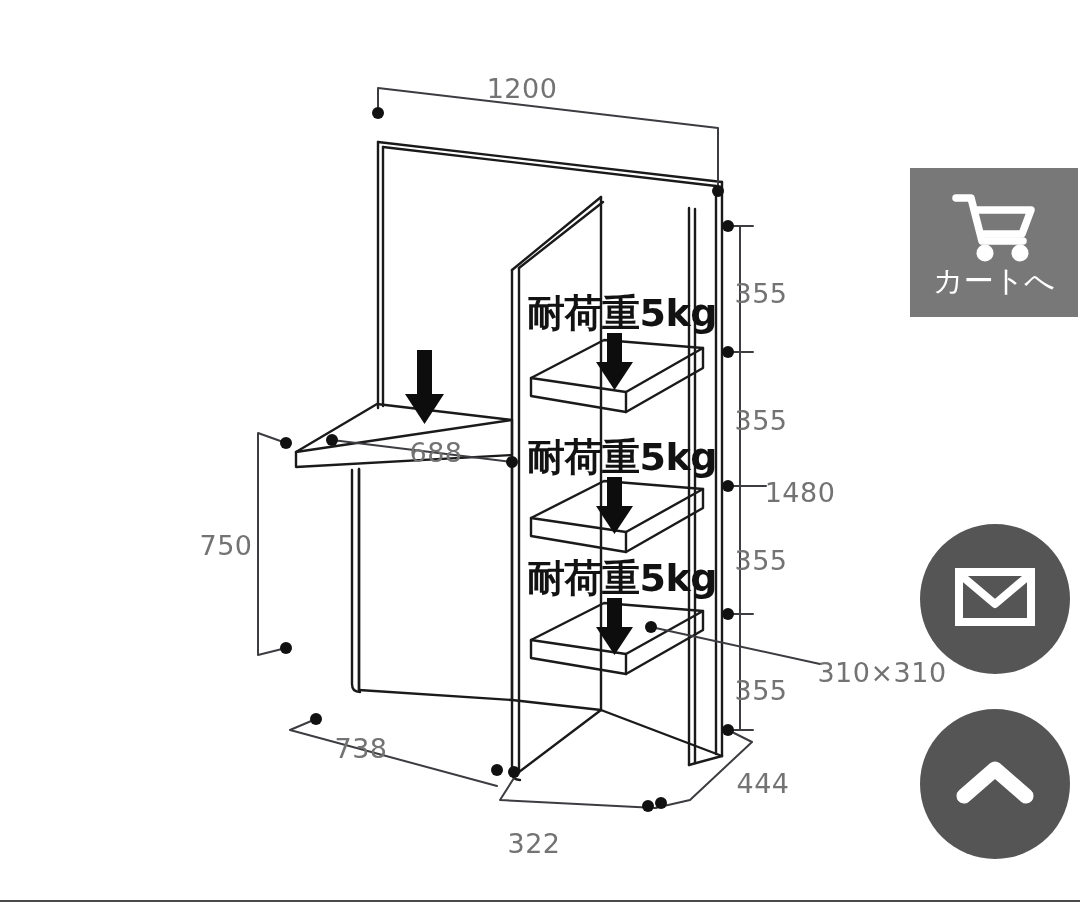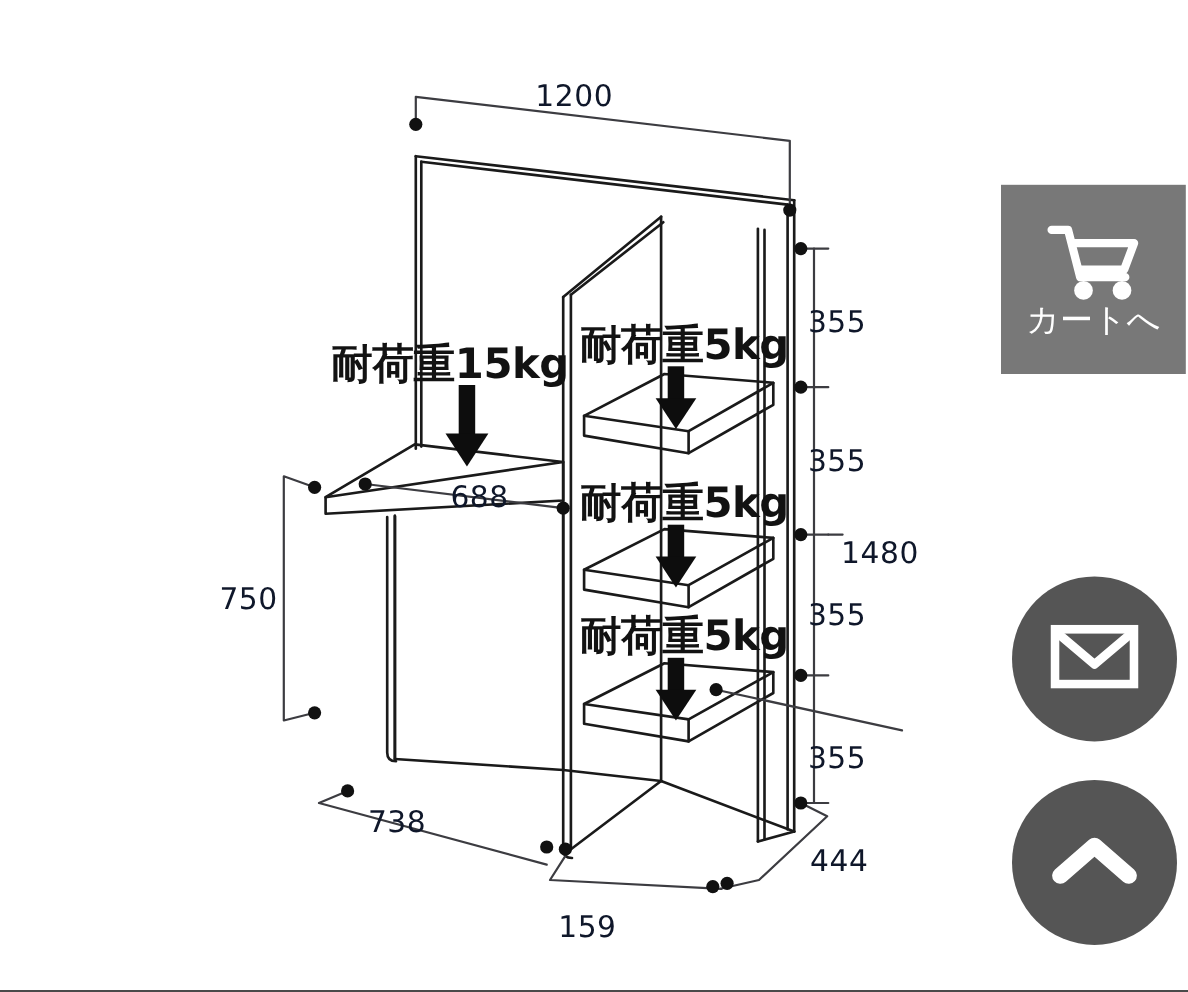--- a/index.html
+++ b/index.html
@@ -33,21 +33,21 @@
     right: 0px;
     top: 0px;
     width: 180px;
     height: 902px;
   }
   .cart-button {
     position: absolute;
     left: 10px;
     top: 168px;
     width: 168px;
-    height: 172px;
+    height: 149px;
     background: #787878;
     display: flex;
     flex-direction: column;
     align-items: center;
     justify-content: center;
     cursor: pointer;
     user-select: none;
   }
   .cart-button .cart-icon-wrap {
     width: 86px;
@@ -76,21 +76,21 @@
     cursor: pointer;
   }
   #mail-button { top: 524px; }
   #top-button  { top: 709px; }
 
   
   .dim-text {
     position: absolute;
     font-family: "DejaVu Sans", "Liberation Sans", sans-serif;
     font-size: 27px;
-    color: #0f172a;
+    color: #737373;
     white-space: nowrap;
     letter-spacing: 0.5px;
   }
   .load-text {
     position: absolute;
     font-family: "DejaVu Sans", "Liberation Sans", sans-serif;
     font-size: 38px;
     font-weight: 700;
     color: #121212;
     white-space: nowrap;
@@ -239,34 +239,34 @@
   <div class="dim-text" style="left:522px; top:88px;  transform:translate(-50%,-50%);">1200</div>
 
   <div class="dim-text" style="left:436px; top:452px; transform:translate(-50%,-50%);">688</div>
 
   <div class="dim-text" style="left:226px; top:545px; transform:translate(-50%,-50%);">750</div>
 
   <div class="dim-text" style="left:761px; top:293px; transform:translate(-50%,-50%);">355</div>
 
   <div class="dim-text" style="left:761px; top:420px; transform:translate(-50%,-50%);">355</div>
 
-  <div class="dim-text" style="left:800px; top:503px; transform:translate(-50%,-50%);">1480</div>
+  <div class="dim-text" style="left:800px; top:492px; transform:translate(-50%,-50%);">1480</div>
 
   <div class="dim-text" style="left:761px; top:560px; transform:translate(-50%,-50%);">355</div>
 
   <div class="dim-text" style="left:761px; top:690px; transform:translate(-50%,-50%);">355</div>
 
+  <div class="dim-text" style="left:882px; top:672px; transform:translate(-50%,-50%);">310×310</div>
 
   <div class="dim-text" style="left:361px; top:748px; transform:translate(-50%,-50%);">738</div>
 
   <div class="dim-text" style="left:763px; top:783px; transform:translate(-50%,-50%);">444</div>
 
-  <div class="dim-text" style="left:534px; top:843px; transform:translate(-50%,-50%);">159</div>
-
-  <div class="load-text" style="left:301px; top:306px;">耐荷重15kg</div>
+  <div class="dim-text" style="left:534px; top:843px; transform:translate(-50%,-50%);">322</div>
+
 
   <div class="load-text" style="left:527px; top:288px;">耐荷重5kg</div>
 
   <div class="load-text" style="left:527px; top:432px;">耐荷重5kg</div>
 
   <div class="load-text" style="left:527px; top:553px;">耐荷重5kg</div>
 
   <div id="side-widgets">
 
     <div class="cart-button">

